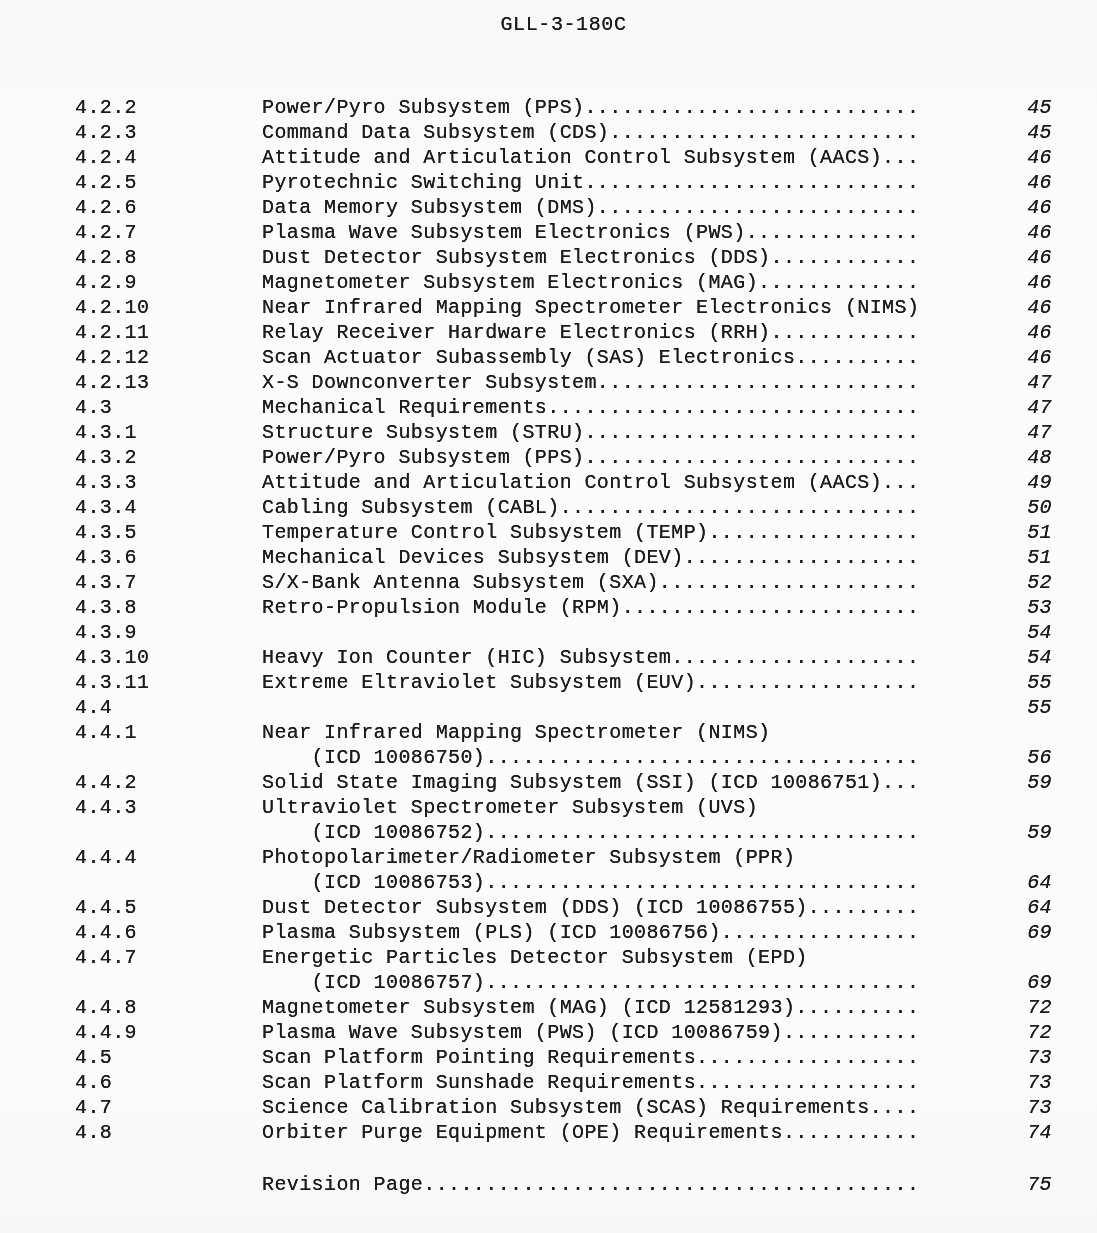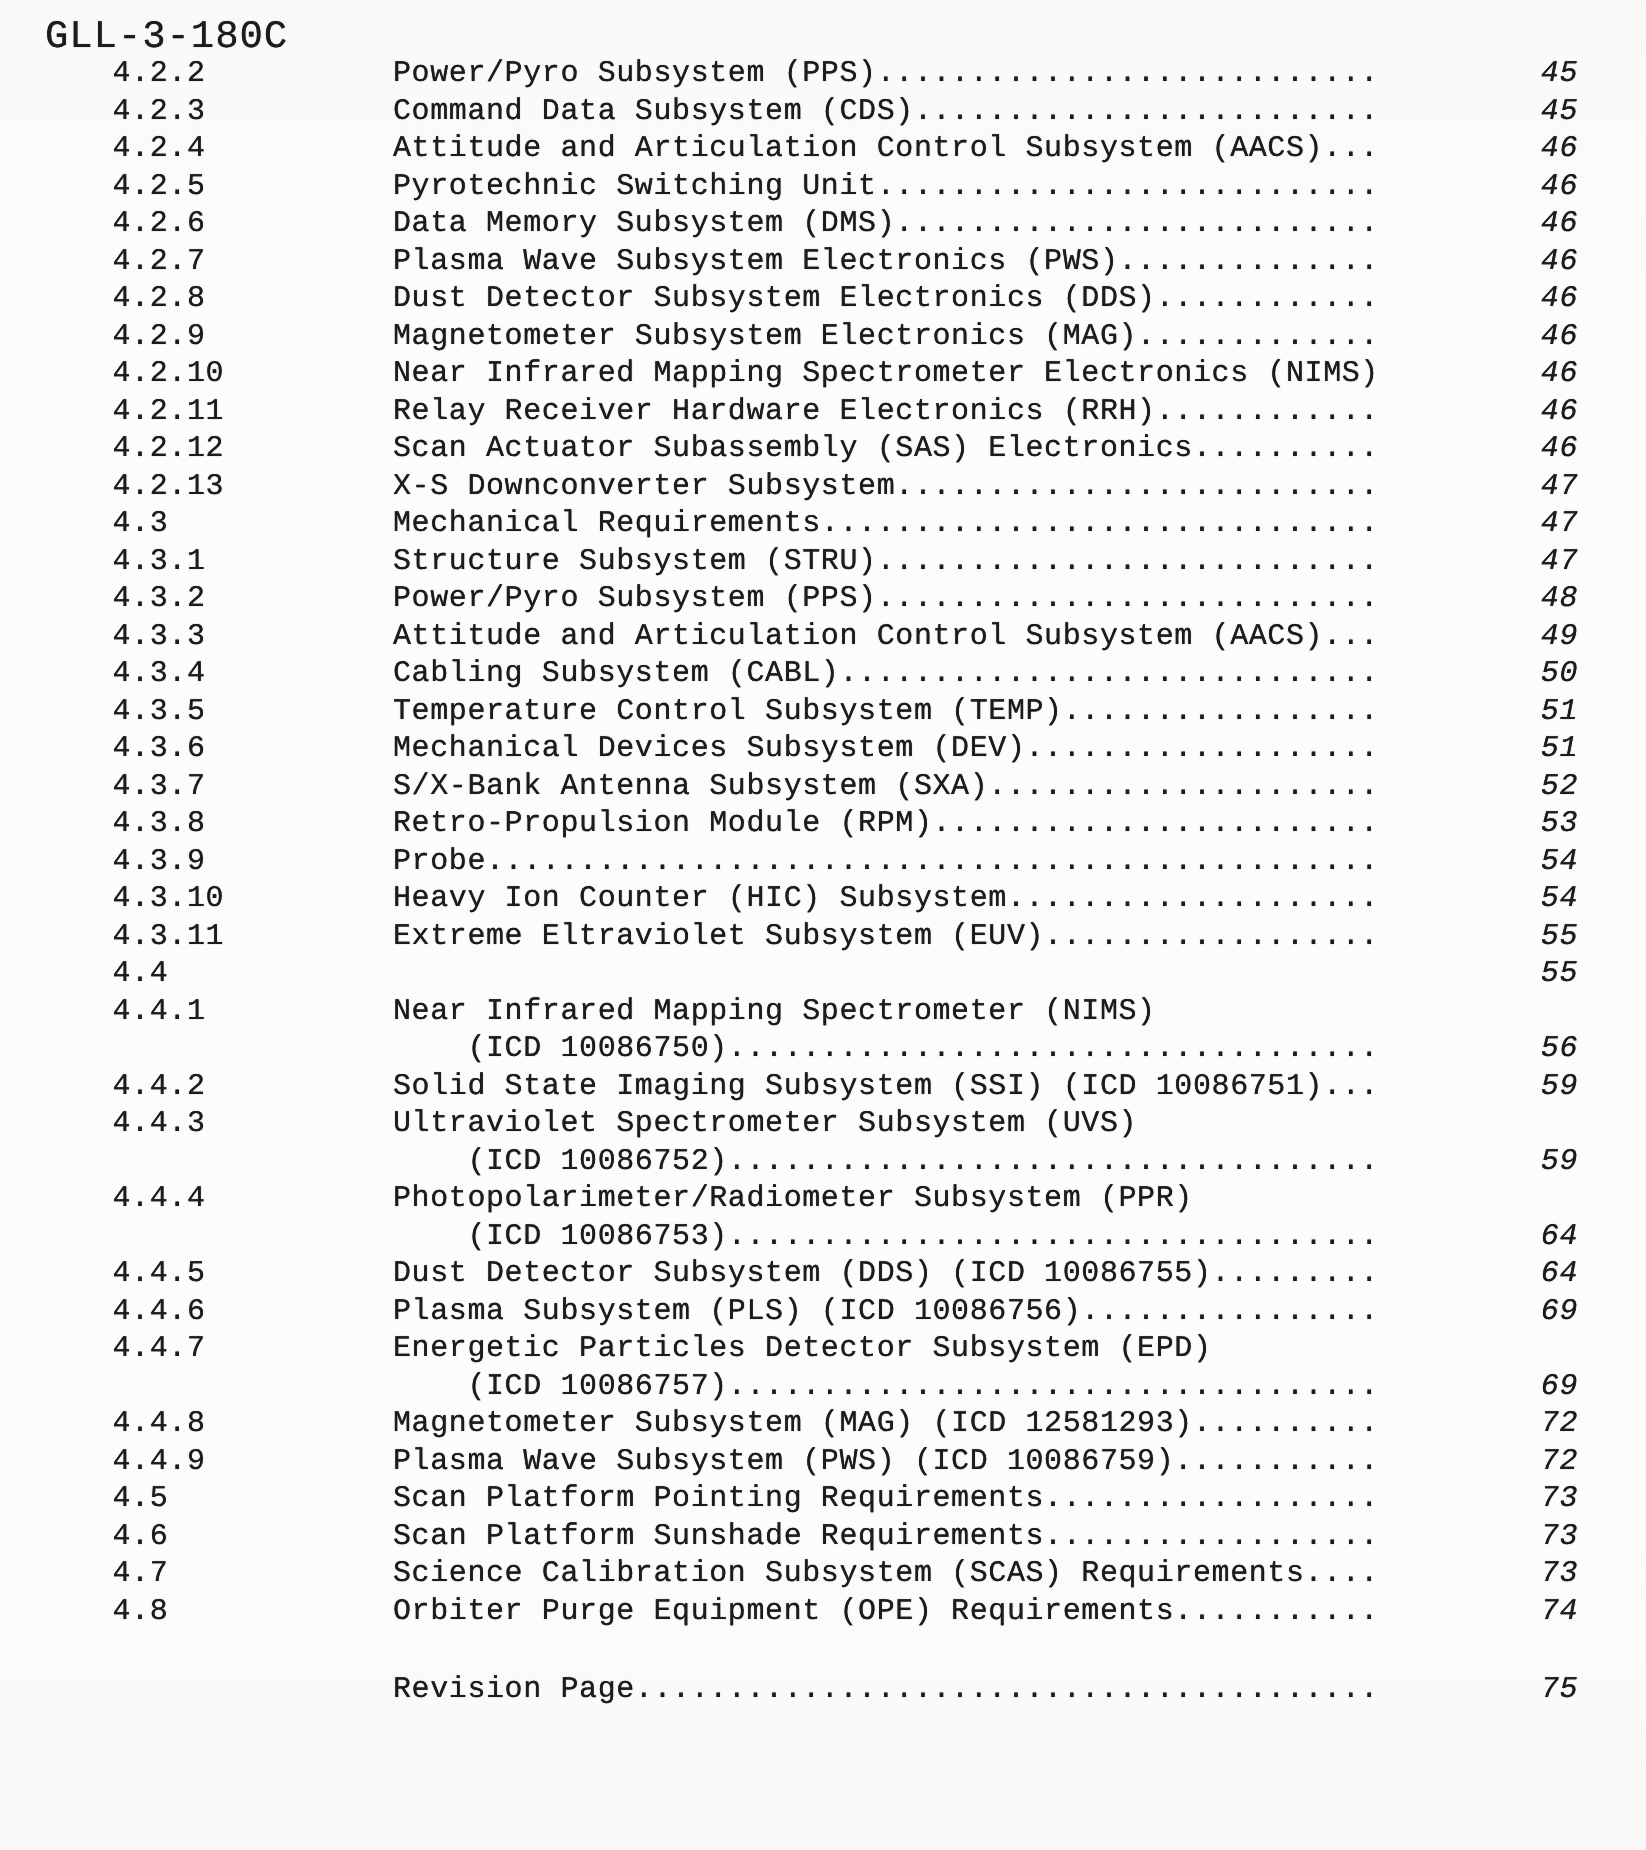--- a/index.html
+++ b/index.html
@@ -17,27 +17,28 @@
   }
   .doc-page {
     position: relative;
     width: 1097px;
     height: 1233px;
     box-sizing: border-box;
   }
   .doc-header {
     margin-top: 12px;
     padding-left: 30px; 
-    text-align: left;
-    font-size: 26px;
+    text-align: center;
+    font-size: 20px;
     line-height: 25px;
     letter-spacing: 0.6px;
     text-shadow: 0 0 0.5px #1c1c1c;
   }
   .toc {
+    margin-top: 58px;
   }
   .toc-row {
     display: flex;
     align-items: baseline;
     padding-left: 75px;
     padding-right: 45px;
     font-size: 20px;
     line-height: 25px;
     letter-spacing: 0.4px;
     text-shadow: 0 0 0.5px #1c1c1c;
@@ -80,21 +81,21 @@
       <div class="toc-row"><span class="toc-num">4.2.13</span><span class="toc-title">X-S Downconverter Subsystem..........................</span><span class="toc-page">47</span></div>
       <div class="toc-row"><span class="toc-num">4.3</span><span class="toc-title">Mechanical Requirements..............................</span><span class="toc-page">47</span></div>
       <div class="toc-row"><span class="toc-num">4.3.1</span><span class="toc-title">Structure Subsystem (STRU)...........................</span><span class="toc-page">47</span></div>
       <div class="toc-row"><span class="toc-num">4.3.2</span><span class="toc-title">Power/Pyro Subsystem (PPS)...........................</span><span class="toc-page">48</span></div>
       <div class="toc-row"><span class="toc-num">4.3.3</span><span class="toc-title">Attitude and Articulation Control Subsystem (AACS)...</span><span class="toc-page">49</span></div>
       <div class="toc-row"><span class="toc-num">4.3.4</span><span class="toc-title">Cabling Subsystem (CABL).............................</span><span class="toc-page">50</span></div>
       <div class="toc-row"><span class="toc-num">4.3.5</span><span class="toc-title">Temperature Control Subsystem (TEMP).................</span><span class="toc-page">51</span></div>
       <div class="toc-row"><span class="toc-num">4.3.6</span><span class="toc-title">Mechanical Devices Subsystem (DEV)...................</span><span class="toc-page">51</span></div>
       <div class="toc-row"><span class="toc-num">4.3.7</span><span class="toc-title">S/X-Bank Antenna Subsystem (SXA).....................</span><span class="toc-page">52</span></div>
       <div class="toc-row"><span class="toc-num">4.3.8</span><span class="toc-title">Retro-Propulsion Module (RPM)........................</span><span class="toc-page">53</span></div>
-      <div class="toc-row"><span class="toc-num">4.3.9</span><span class="toc-title">Probe................................................</span><span class="toc-page">54</span></div>
+      <div class="toc-row"><span class="toc-num">4.3.9</span><span class="toc-page">54</span></div>
       <div class="toc-row"><span class="toc-num">4.3.10</span><span class="toc-title">Heavy Ion Counter (HIC) Subsystem....................</span><span class="toc-page">54</span></div>
       <div class="toc-row"><span class="toc-num">4.3.11</span><span class="toc-title">Extreme Eltraviolet Subsystem (EUV)..................</span><span class="toc-page">55</span></div>
       <div class="toc-row"><span class="toc-num">4.4</span><span class="toc-page">55</span></div>
       <div class="toc-row"><span class="toc-num">4.4.1</span><span class="toc-title">Near Infrared Mapping Spectrometer (NIMS)</span><span class="toc-page"></span></div>
       <div class="toc-row"><span class="toc-num"></span><span class="toc-title">    (ICD 10086750)...................................</span><span class="toc-page">56</span></div>
       <div class="toc-row"><span class="toc-num">4.4.2</span><span class="toc-title">Solid State Imaging Subsystem (SSI) (ICD 10086751)...</span><span class="toc-page">59</span></div>
       <div class="toc-row"><span class="toc-num">4.4.3</span><span class="toc-title">Ultraviolet Spectrometer Subsystem (UVS)</span><span class="toc-page"></span></div>
       <div class="toc-row"><span class="toc-num"></span><span class="toc-title">    (ICD 10086752)...................................</span><span class="toc-page">59</span></div>
       <div class="toc-row"><span class="toc-num">4.4.4</span><span class="toc-title">Photopolarimeter/Radiometer Subsystem (PPR)</span><span class="toc-page"></span></div>
       <div class="toc-row"><span class="toc-num"></span><span class="toc-title">    (ICD 10086753)...................................</span><span class="toc-page">64</span></div>

